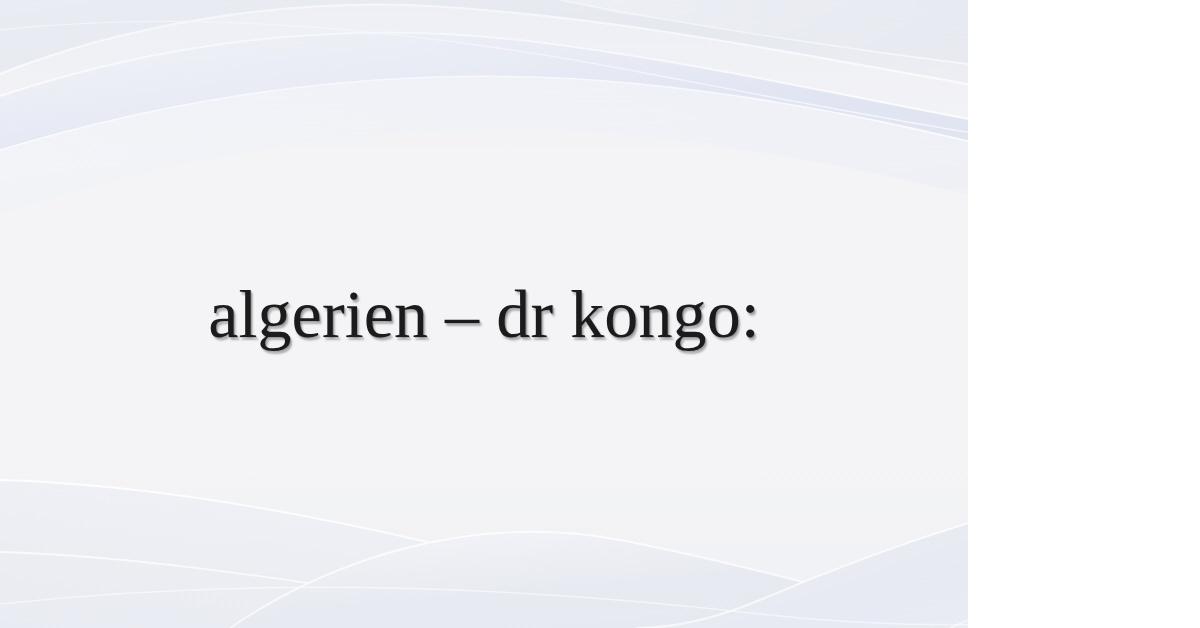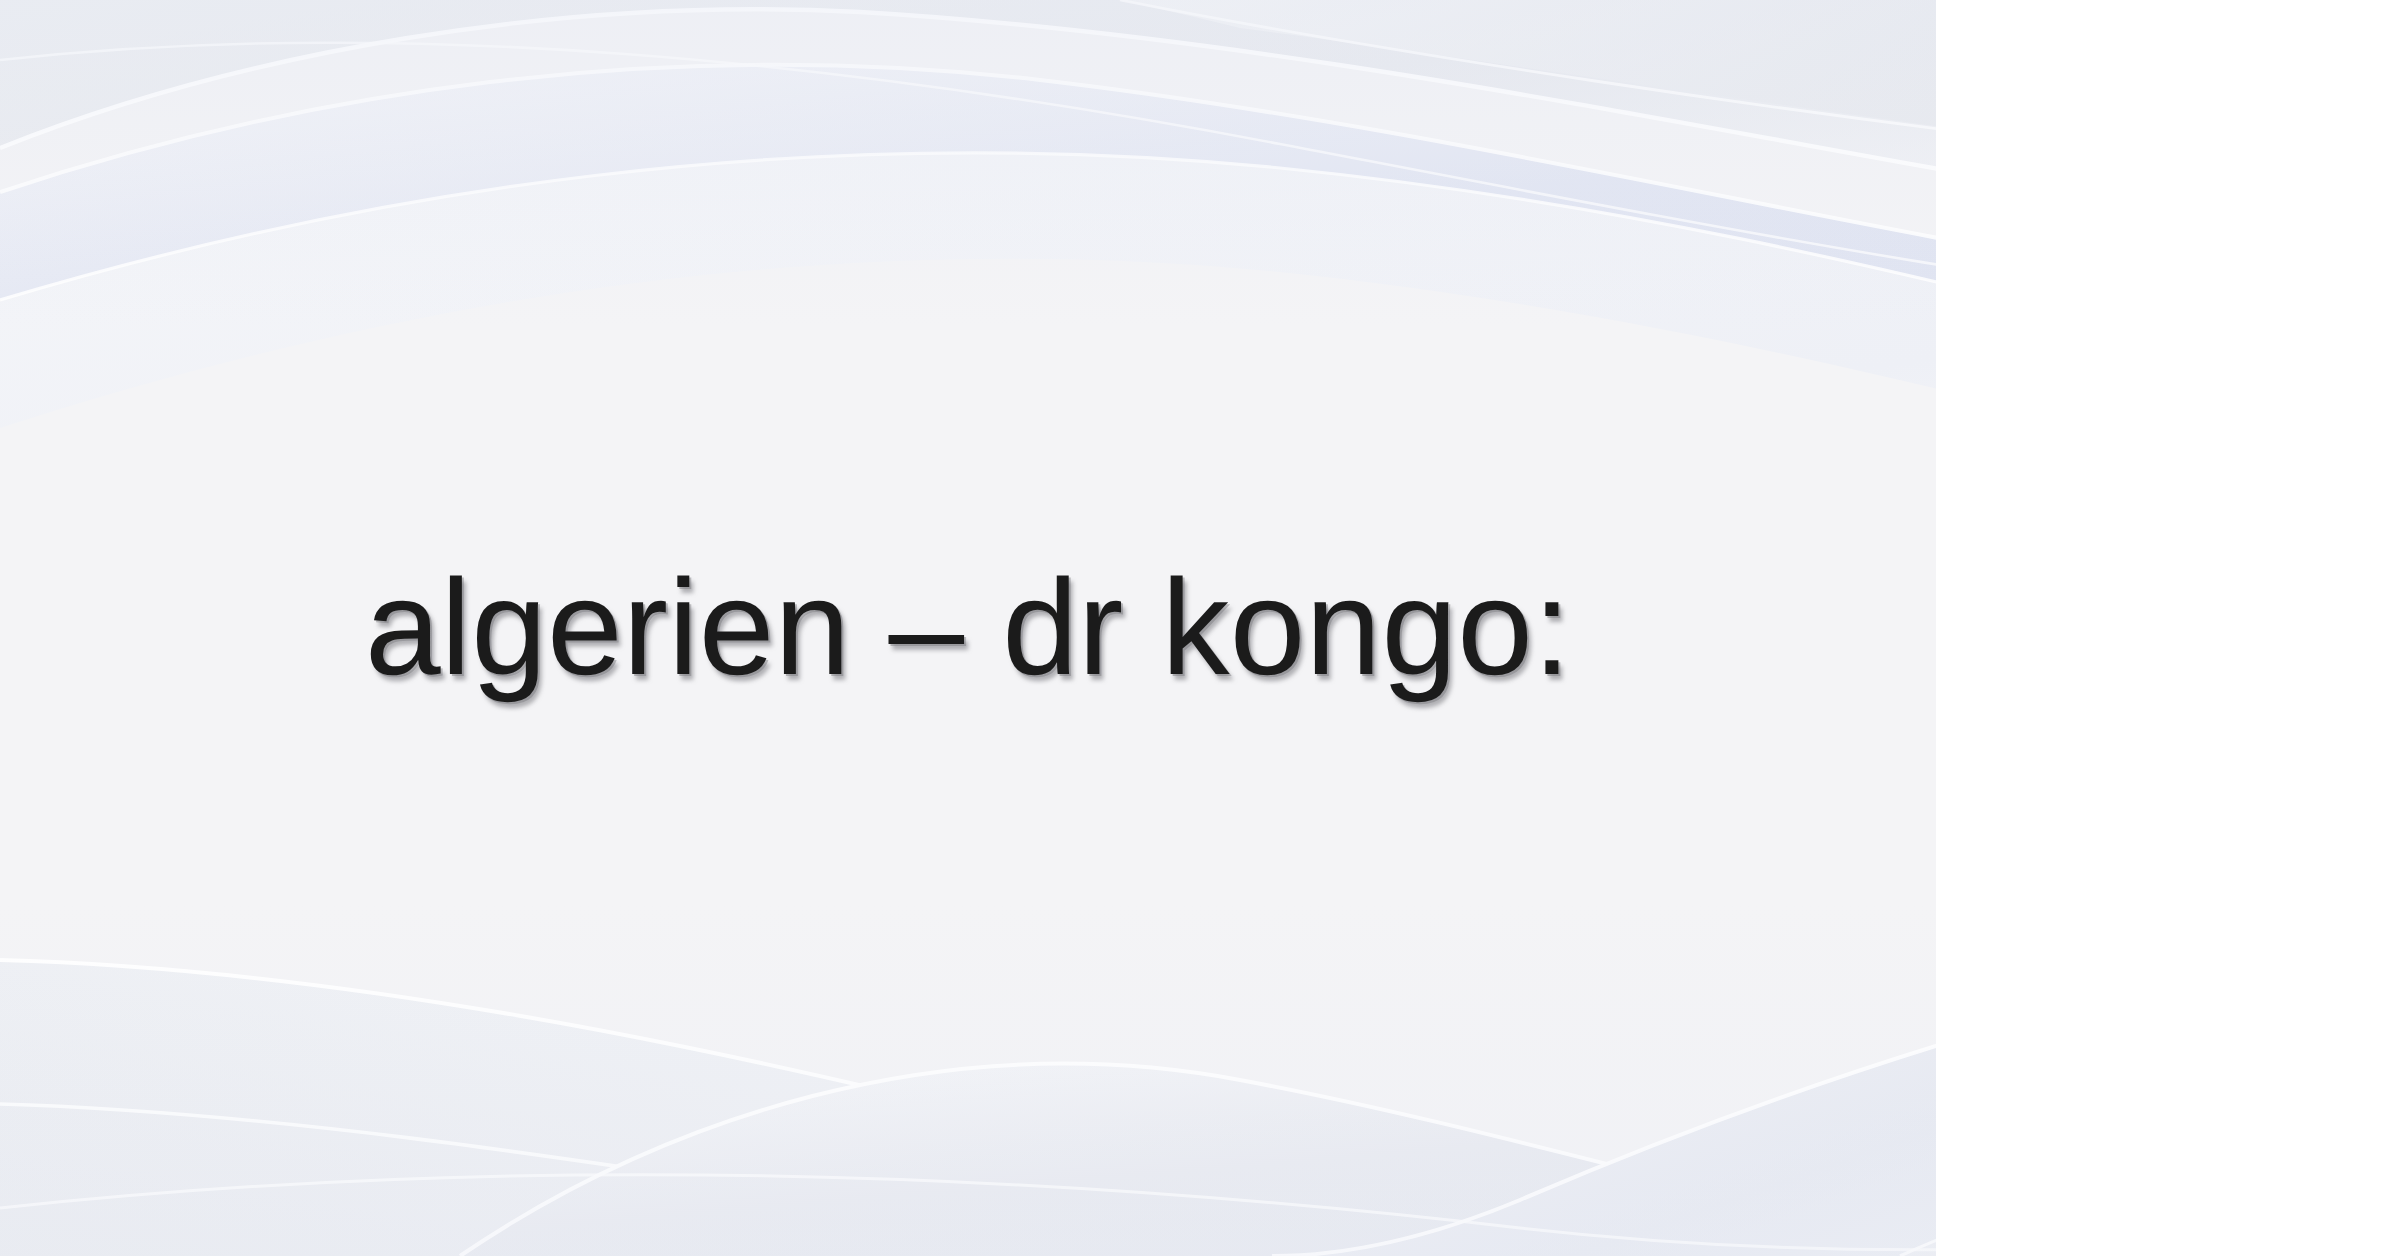--- a/index.html
+++ b/index.html
@@ -8,21 +8,21 @@
     padding: 0;
     background: #ffffff;
   }
 
   #card {
     position: relative;
     width: 968px;
     height: 628px;
     overflow: hidden;
     background: #15803d;
-    font-family: Liberation Sans, sans-serif;
+    font-family: Liberation Serif, serif;
   }
 
   
   #bg-waves {
     position: absolute;
     inset: 0;
     width: 1200px;
     height: 628px;
     display: block;
   }

